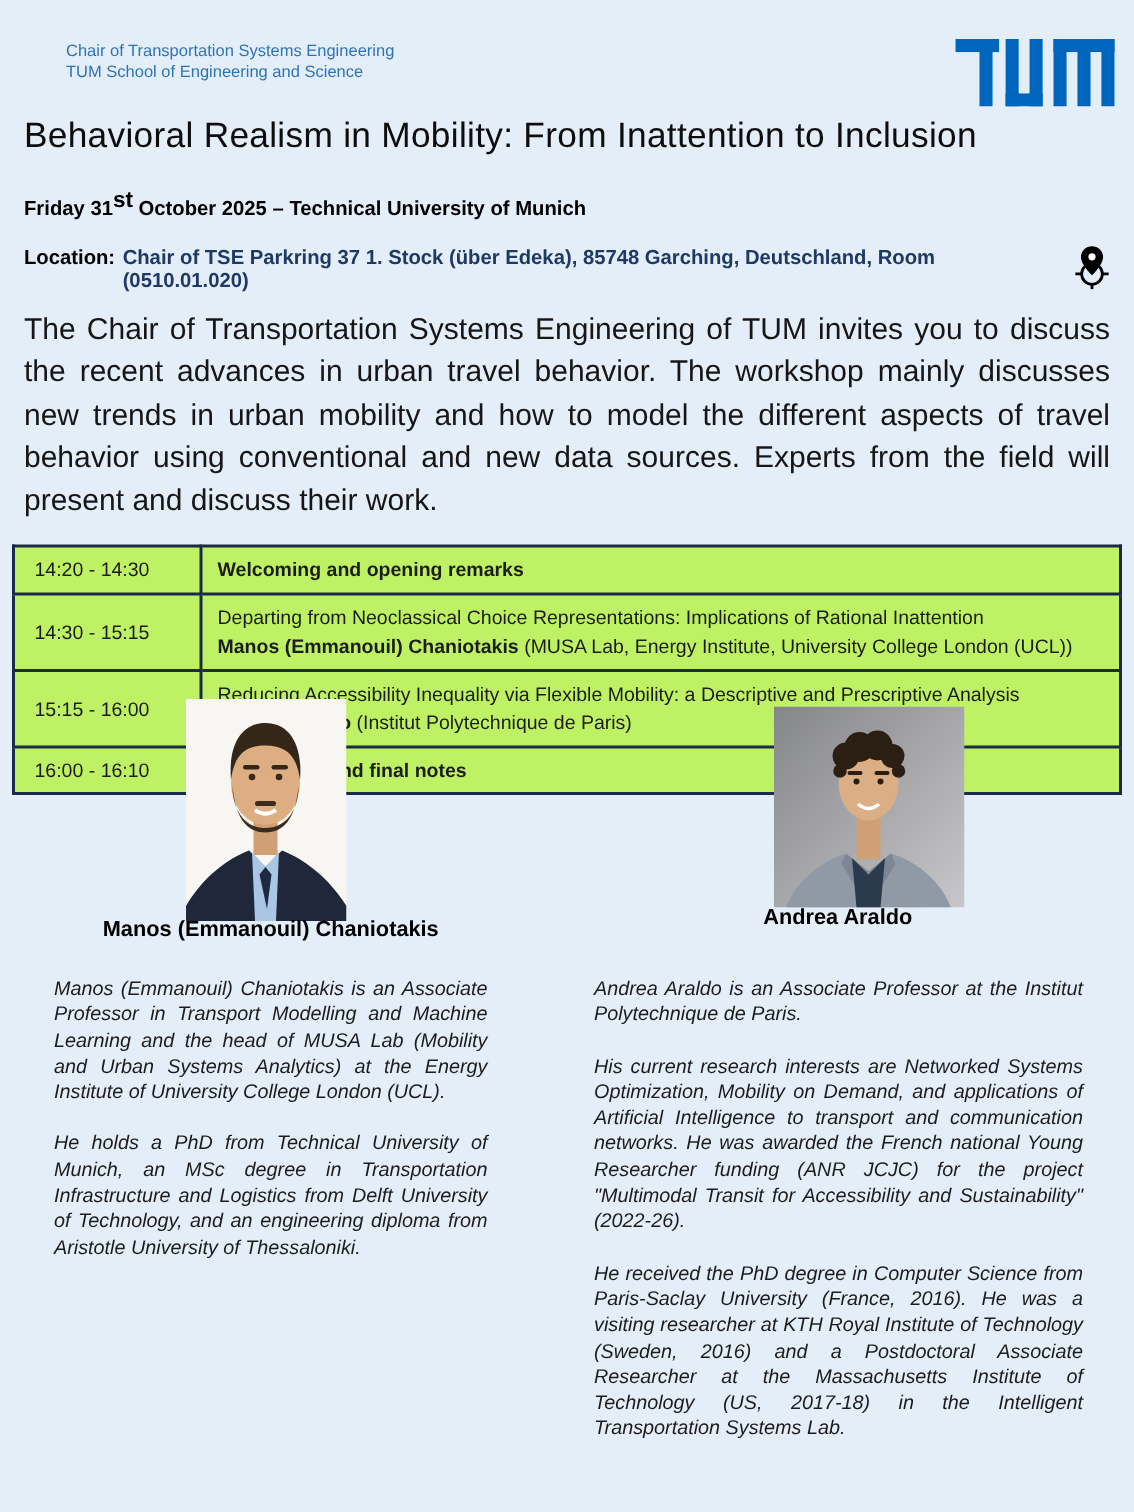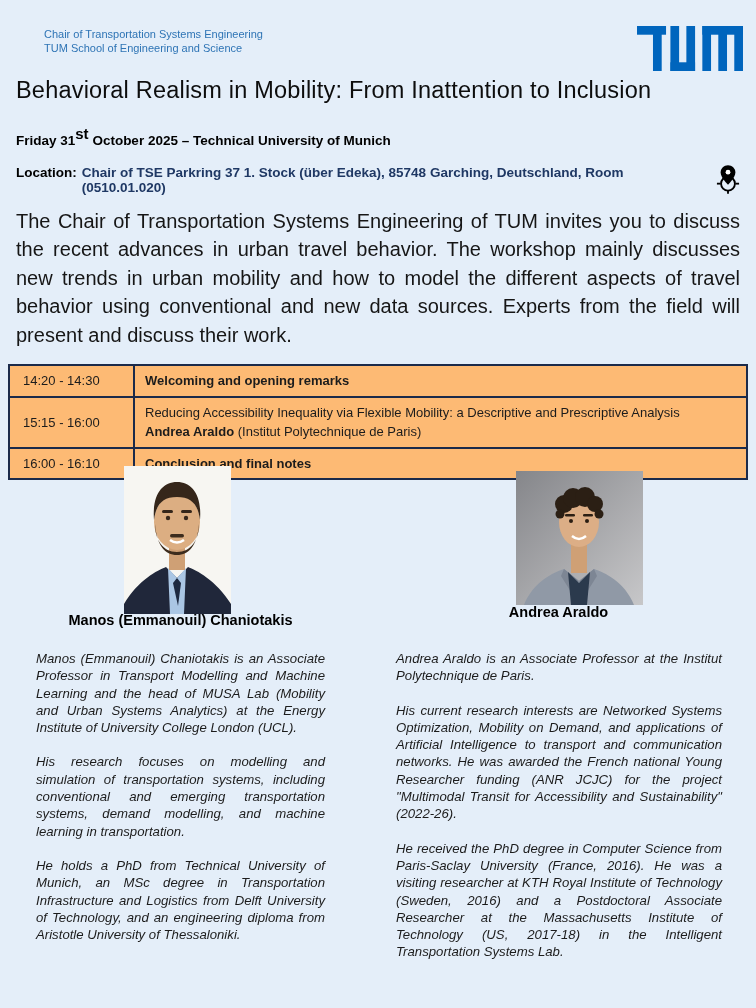--- a/index.html
+++ b/index.html
@@ -18,21 +18,21 @@
   .loc-line{margin:17px 16px 0;font-size:13.5px;font-weight:700;display:flex;align-items:flex-start;}
   .loc-label{color:#000;margin-right:5px;white-space:nowrap;}
   .loc-value{color:var(--location-text,#1f3864);}
   .map-pin{margin-left:7px;flex:none;}
 
   
   .intro{margin:12px 16px 0;font-size:20px;line-height:28.5px;text-align:justify;color:#161616;}
 
   
   .agenda{margin:15px 8px 0;border-collapse:collapse;width:740px;table-layout:fixed;}
-  .agenda td{border:2px solid var(--table-border,#1b2a4a);background:#fdba74;vertical-align:middle;}
+  .agenda td{border:2px solid var(--table-border,#1b2a4a);background:#bef264;vertical-align:middle;}
   .agenda td.time{width:104px;padding:5px 6px 5px 13px;font-size:13px;color:#1c1c1c;white-space:nowrap;}
   .agenda td.desc{padding:5px 10px;font-size:13px;line-height:19.5px;color:#1c1c1c;}
   .agenda .sess-title.bold{font-weight:700;}
   .agenda b{font-weight:700;}
 
   
   .speakers{position:absolute;left:0;top:452px;width:756px;height:556px;}
   .portrait{position:absolute;display:block;}
   #portrait-0{left:124px;top:14px;width:107px;height:148px;}
   #portrait-1{left:516px;top:19px;width:127px;height:134px;}
@@ -92,20 +92,27 @@
 
   <table class="agenda">
     <tbody id="agenda-body">
         <tr>
           <td class="time">14:20 - 14:30</td>
           <td class="desc">
             <div class="sess-title bold">Welcoming and opening remarks</div>
           </td>
         </tr>
         <tr>
+          <td class="time">14:30 - 15:15</td>
+          <td class="desc">
+            <div class="sess-title">Departing from Neoclassical Choice Representations: Implications of Rational Inattention</div>
+            <div><b>Manos (Emmanouil) Chaniotakis</b> (MUSA Lab, Energy Institute, University College London (UCL))</div>
+          </td>
+        </tr>
+        <tr>
           <td class="time">15:15 - 16:00</td>
           <td class="desc">
             <div class="sess-title">Reducing Accessibility Inequality via Flexible Mobility: a Descriptive and Prescriptive Analysis</div>
             <div><b>Andrea Araldo</b> (Institut Polytechnique de Paris)</div>
           </td>
         </tr>
         <tr>
           <td class="time">16:00 - 16:10</td>
           <td class="desc">
             <div class="sess-title bold">Conclusion and final notes</div>
@@ -160,21 +167,20 @@
       <circle cx="55" cy="50" r="2" fill="#2a1d12"></circle>
       <circle cx="71" cy="50" r="2" fill="#2a1d12"></circle>
       <path d="M56 65 Q63 71 70 65" stroke="#fff" stroke-width="2.4" fill="none"></path>
     </svg>
 
     <div class="speaker-name" id="name-0">Manos (Emmanouil) Chaniotakis</div>
     <div class="speaker-name" id="name-1">Andrea Araldo</div>
 
     <div class="bio" id="bio-0">
         <p>Manos (Emmanouil) Chaniotakis is an Associate Professor in Transport Modelling and Machine Learning and the head of MUSA Lab (Mobility and Urban Systems Analytics) at the Energy Institute of University College London (UCL).</p>
-        <p>His research focuses on modelling and simulation of transportation systems, including conventional and emerging transportation systems, demand modelling, and machine learning in transportation.</p>
         <p>He holds a PhD from Technical University of Munich, an MSc degree in Transportation Infrastructure and Logistics from Delft University of Technology, and an engineering diploma from Aristotle University of Thessaloniki.</p>
       </div>
     <div class="bio" id="bio-1">
         <p>Andrea Araldo is an Associate Professor at the Institut Polytechnique de Paris.</p>
         <p>His current research interests are Networked Systems Optimization, Mobility on Demand, and applications of Artificial Intelligence to transport and communication networks. He was awarded the French national Young Researcher funding (ANR JCJC) for the project "Multimodal Transit for Accessibility and Sustainability" (2022-26).</p>
         <p>He received the PhD degree in Computer Science from Paris-Saclay University (France, 2016). He was a visiting researcher at KTH Royal Institute of Technology (Sweden, 2016) and a Postdoctoral Associate Researcher at the Massachusetts Institute of Technology (US, 2017-18) in the Intelligent Transportation Systems Lab.</p>
       </div>
 
   </section>
 </div>

